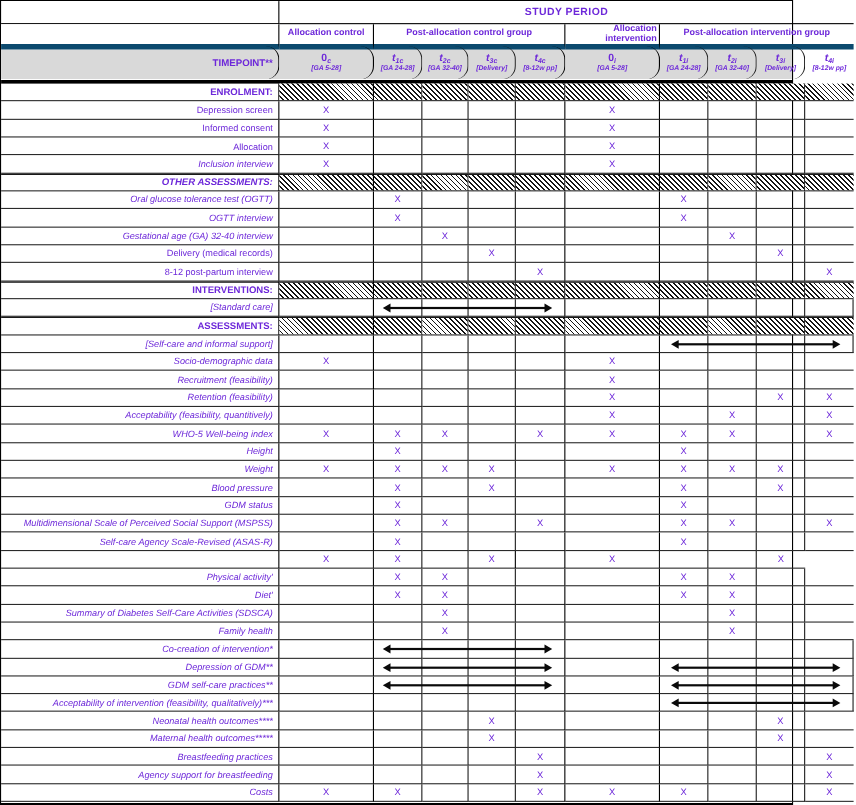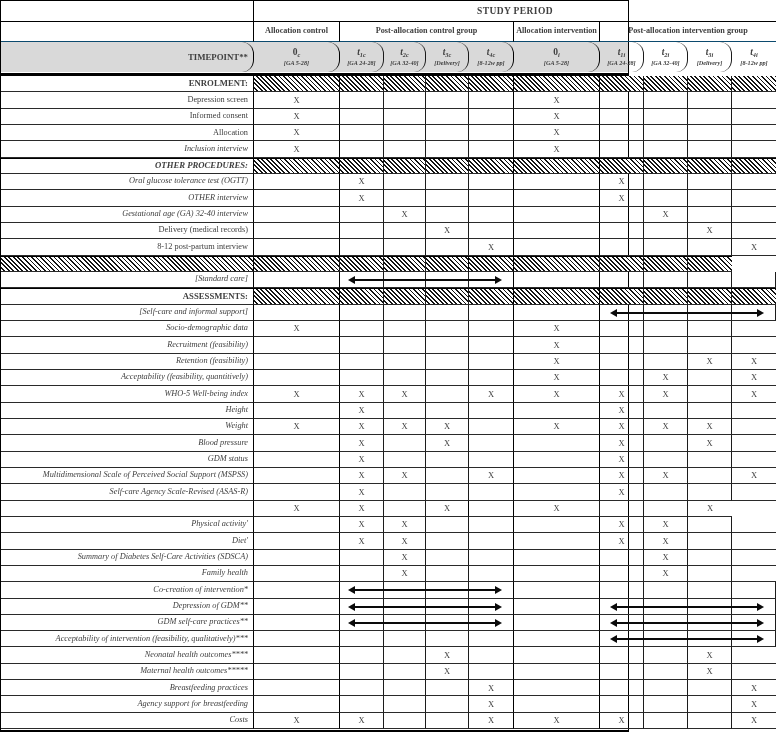--- a/index.html
+++ b/index.html
@@ -1,30 +1,30 @@
 <!DOCTYPE html>
 <html><head>
 <meta charset="utf-8">
 <style>
   * { margin:0; padding:0; box-sizing:border-box; }
   html,body { background:#fff; }
   body { width:778px; height:732px; overflow:hidden; }
   .table {
-    position:relative; width:629px; height:732px;
+    position:relative; width:721px; height:732px;
     border:1.5px solid #000; border-top-width:1px; border-bottom-width:2.5px;
-    font-family:Liberation Serif, serif; color:#404040; background:#fff;
+    font-family:Liberation Sans, sans-serif; color:#6d28d9; background:#fff;
   }
   
   .h-row1 { display:grid; grid-template-columns:253px 522px; height:21px; }
   .h-row1 .blank { border-right:1.5px solid #000; border-bottom:1px solid #000; }
   .h-row1 .sp { display:flex; align-items:center; justify-content:center;
     font-weight:bold; font-size:9.5px; letter-spacing:.4px; border-bottom:1px solid #000; }
   .h-row2 { display:grid; grid-template-columns:253px 86px 174px 86px 176px; height:20px; }
-  .h-row2 > div { border-right:1.5px solid #000; border-bottom:1px solid #0c4a6e;
-    display:flex; align-items:center; justify-content:center; text-align:left;
+  .h-row2 > div { border-right:1.5px solid #000; border-bottom:5px solid #0c4a6e;
+    display:flex; align-items:center; justify-content:center; text-align:right;
     font-weight:bold; font-size:8.2px; line-height:1.08; padding:0 2px; }
   .h-row2 > div:last-child { border-right:none; }
   .h-row2 .blank { background:#fff; }
   .h-row3 { display:grid; grid-template-columns:253px 86px 44px 42px 43px 45px 86px 44px 44px 44px 44px;
     height:30px; background:#d9d9d9; }
   .h-row3 > div { border-right:1px solid #1a1a1a; display:flex; flex-direction:column;
     align-items:center; justify-content:center; gap:1px;border-radius:12px; }
   .h-row3 > div.vthick { border-right-width:1.8px; border-right-color:#000; }
   .h-row3 > div:last-child { border-right:none; }
   .tp-label { flex-direction:row !important; justify-content:flex-end !important;
@@ -184,21 +184,21 @@
         <div class="cell"></div>
         <div class="cell"></div>
         <div class="cell vthick"></div>
         <div class="cell vthick">X</div>
         <div class="cell"></div>
         <div class="cell"></div>
         <div class="cell"></div>
         <div class="cell"></div>
       </div>
       <div class="row section-top">
-        <div class="cell label-cell vthick st-bold-italic">OTHER PROCEDURES:</div>
+        <div class="cell label-cell vthick st-bold-italic">OTHER ASSESSMENTS:</div>
         <div class="cell vthick hatch"></div>
         <div class="cell hatch"></div>
         <div class="cell hatch"></div>
         <div class="cell hatch"></div>
         <div class="cell vthick hatch"></div>
         <div class="cell vthick hatch"></div>
         <div class="cell hatch"></div>
         <div class="cell hatch"></div>
         <div class="cell hatch"></div>
         <div class="cell hatch"></div>
@@ -210,21 +210,21 @@
         <div class="cell"></div>
         <div class="cell"></div>
         <div class="cell vthick"></div>
         <div class="cell vthick"></div>
         <div class="cell">X</div>
         <div class="cell"></div>
         <div class="cell"></div>
         <div class="cell"></div>
       </div>
       <div class="row">
-        <div class="cell label-cell vthick st-italic">OTHER interview</div>
+        <div class="cell label-cell vthick st-italic">OGTT interview</div>
         <div class="cell vthick"></div>
         <div class="cell">X</div>
         <div class="cell"></div>
         <div class="cell"></div>
         <div class="cell vthick"></div>
         <div class="cell vthick"></div>
         <div class="cell">X</div>
         <div class="cell"></div>
         <div class="cell"></div>
         <div class="cell"></div>
@@ -262,20 +262,21 @@
         <div class="cell"></div>
         <div class="cell"></div>
         <div class="cell vthick">X</div>
         <div class="cell vthick"></div>
         <div class="cell"></div>
         <div class="cell"></div>
         <div class="cell"></div>
         <div class="cell">X</div>
       </div>
       <div class="row section-top">
+        <div class="cell label-cell vthick st-bold">INTERVENTIONS:</div>
         <div class="cell vthick hatch"></div>
         <div class="cell hatch"></div>
         <div class="cell hatch"></div>
         <div class="cell hatch"></div>
         <div class="cell vthick hatch"></div>
         <div class="cell vthick hatch"></div>
         <div class="cell hatch"></div>
         <div class="cell hatch"></div>
         <div class="cell hatch"></div>
         <div class="cell hatch"></div>

